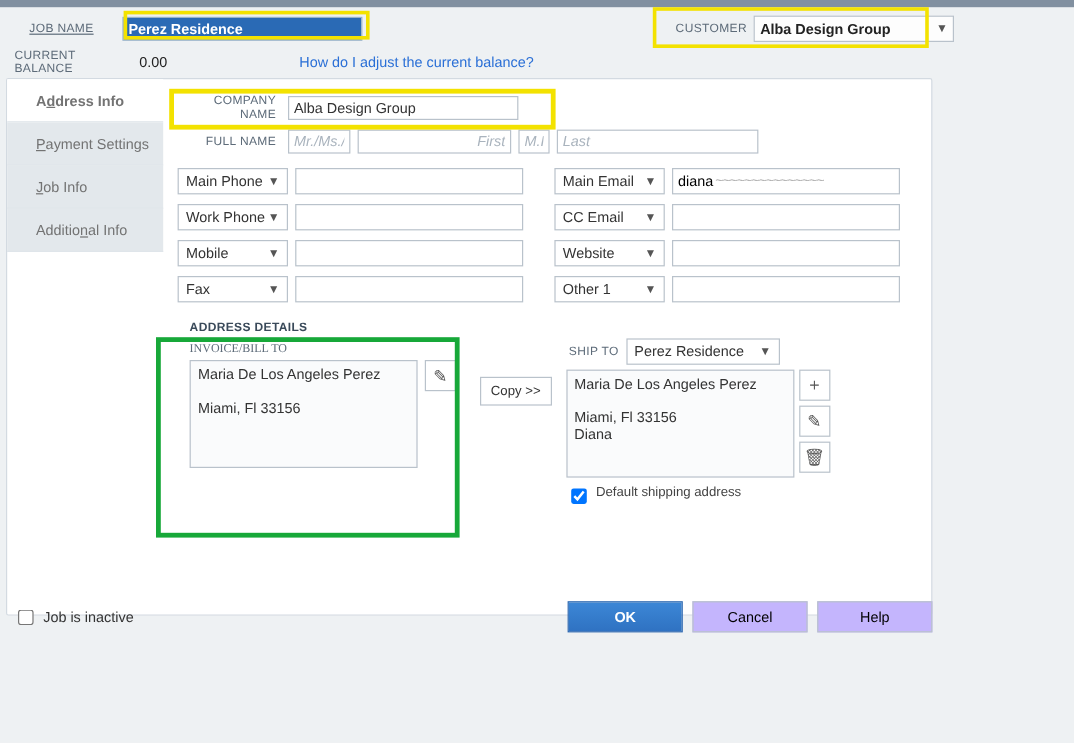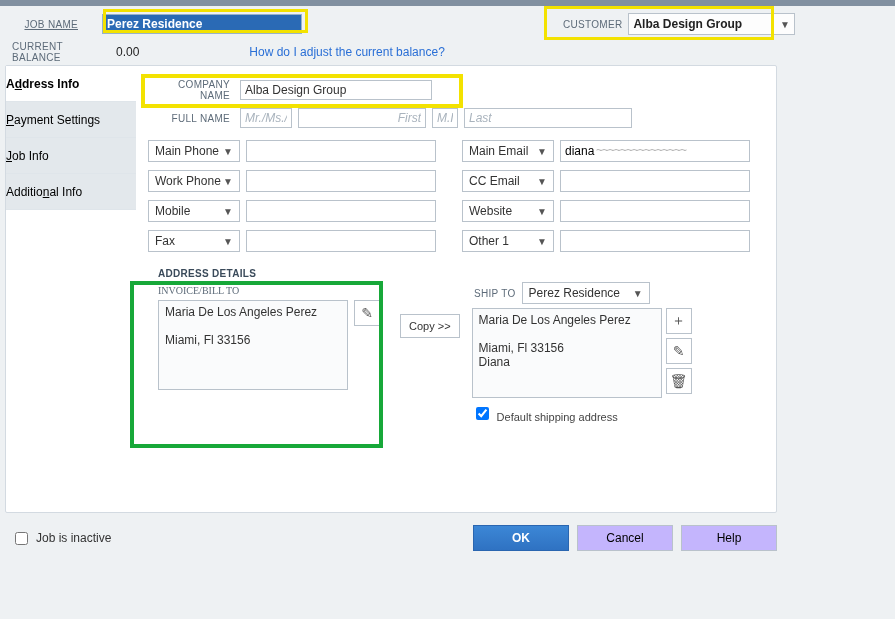--- a/index.html
+++ b/index.html
@@ -16,21 +16,21 @@
   .customer-select { flex:1; height:22px; border:1px solid #b9c2cb; background:#fdfdfd; display:flex; align-items:center; justify-content:space-between; padding:0 4px; font-weight:bold; font-size:12px; color:#222;}
   .dd-arrow { font-size:10px; color:#555;}
   .hl-yellow1 { position:absolute; left:103px; top:9px; width:205px; height:24px; border:3px solid #f3e200; pointer-events:none; }
   .hl-yellow2 { position:absolute; left:544px; top:6px; width:230px; height:34px; border:3px solid #f3e200; pointer-events:none; }
   .row2 { position:absolute; top:42px; left:12px; right:12px; height:20px; display:flex; align-items:center; }
   .bal-label { font-size:10px; color:#5d6b79; letter-spacing:0.3px; width:98px; text-align:left;}
   .bal-val { font-size:12px; color:#222; margin-left:6px;}
   .adjust-link { margin-left:110px; color:#2a6fd6; font-size:12px; }
   .panel { position:absolute; top:65px; left:5px; width:772px; height:448px; background:#fff; border:1px solid #d3dae1; border-radius:2px; }
   .tabs { position:absolute; left:0; top:0; width:130px;}
-  .tab { height:36px; line-height:36px; padding-left:0; font-size:12px; color:#000000; border-bottom:1px solid #dfe5ea; background:#e3e8ec; cursor:pointer;}
+  .tab { height:36px; line-height:36px; padding-left:24px; font-size:12px; color:#737373; border-bottom:1px solid #dfe5ea; background:#e3e8ec; cursor:pointer;}
   .tab.active { background:#fff; font-weight:bold; }
   .tab u { text-decoration:underline; }
   .content { position:absolute; left:130px; top:0; right:0; bottom:0; padding:10px 12px;}
   .formrow { display:flex; align-items:center; height:28px; gap:6px;}
   .fl { width:86px; font-size:10px; color:#5d6b79; text-align:right; letter-spacing:0.3px; padding-right:4px;}
   input.txt { height:20px; border:1px solid #b9c2cb; background:#fff; padding:0 4px; font-size:12px; color:#333;}
   input.txt::placeholder { color:#a9b3bd; font-style:italic;}
   .company-box { position:absolute; left:141px; top:74px; width:322px; height:34px; border:4px solid #f3e200; pointer-events:none;}
   .name-row input { }
   .phonegrid { margin-top:4px;}
@@ -43,22 +43,22 @@
   .addr-title { font-size:10px; font-weight:bold; color:#3a4a5a; letter-spacing:0.3px; padding:4px 0 6px 10px;}
   .addr-sub { font-size:10px; color:#5d6b79; padding:0 0 4px 10px;font-family:Liberation Serif, serif;}
   .addr-box { width:190px; height:90px; border:1px solid #b9c2cb; background:#fafbfc; font-size:12px; color:#333; padding:4px 6px; resize:none; font-family:inherit; margin-left:10px;}
   .iconbtn { width:26px; height:26px; border:1px solid #b9c2cb; background:#fff; display:flex; align-items:center; justify-content:center; cursor:pointer; color:#555; font-size:14px;}
   .green-box { position:absolute; left:130px; top:281px; width:253px; height:167px; border:4px solid #17a839; pointer-events:none;}
   .copybtn { height:24px; padding:0 8px; border:1px solid #b9c2cb; background:#fff; font-size:11px; cursor:pointer; display:flex; align-items:center; margin-top:50px;}
   .ship-col {}
   .shiprow { display:flex; align-items:center; gap:6px; margin-bottom:4px;}
   .ship-dd { width:128px; height:22px; border:1px solid #b9c2cb; background:#fff; display:flex; align-items:center; justify-content:space-between; padding:0 6px; font-size:12px;}
   .iconstack { display:flex; flex-direction:column; gap:4px; margin-left:4px;}
-  .chkrow { display:flex; align-items:flex-end; gap:5px; font-size:11px; color:#444; margin-top:6px;}
-  .bottom { position:absolute; left:5px; top:521px; width:772px; height:34px; display:flex; align-items:center;}
+  .chkrow { display:flex; align-items:flex-start; gap:5px; font-size:11px; color:#444; margin-top:6px;}
+  .bottom { position:absolute; left:5px; top:497px; width:772px; height:34px; display:flex; align-items:center;}
   .inactive { display:flex; align-items:center; gap:5px; font-size:12px; color:#333; margin-left:6px;}
   .btnbar { position:absolute; right:0; display:flex; gap:8px;}
   .btn { width:96px; height:26px; border:1px solid #b9c2cb; background:#c4b5fd; font-size:12px; cursor:pointer;}
   .btn.primary { background:linear-gradient(#3c87d6,#2f72c2); color:#fff; border:1px solid #2a66b0; font-weight:bold;}
   .smudge { color:#b3b3b3; letter-spacing:-1px;}
 </style>
 </head>
 <body>
 <div class="page">
 <div class="topbar"></div>

